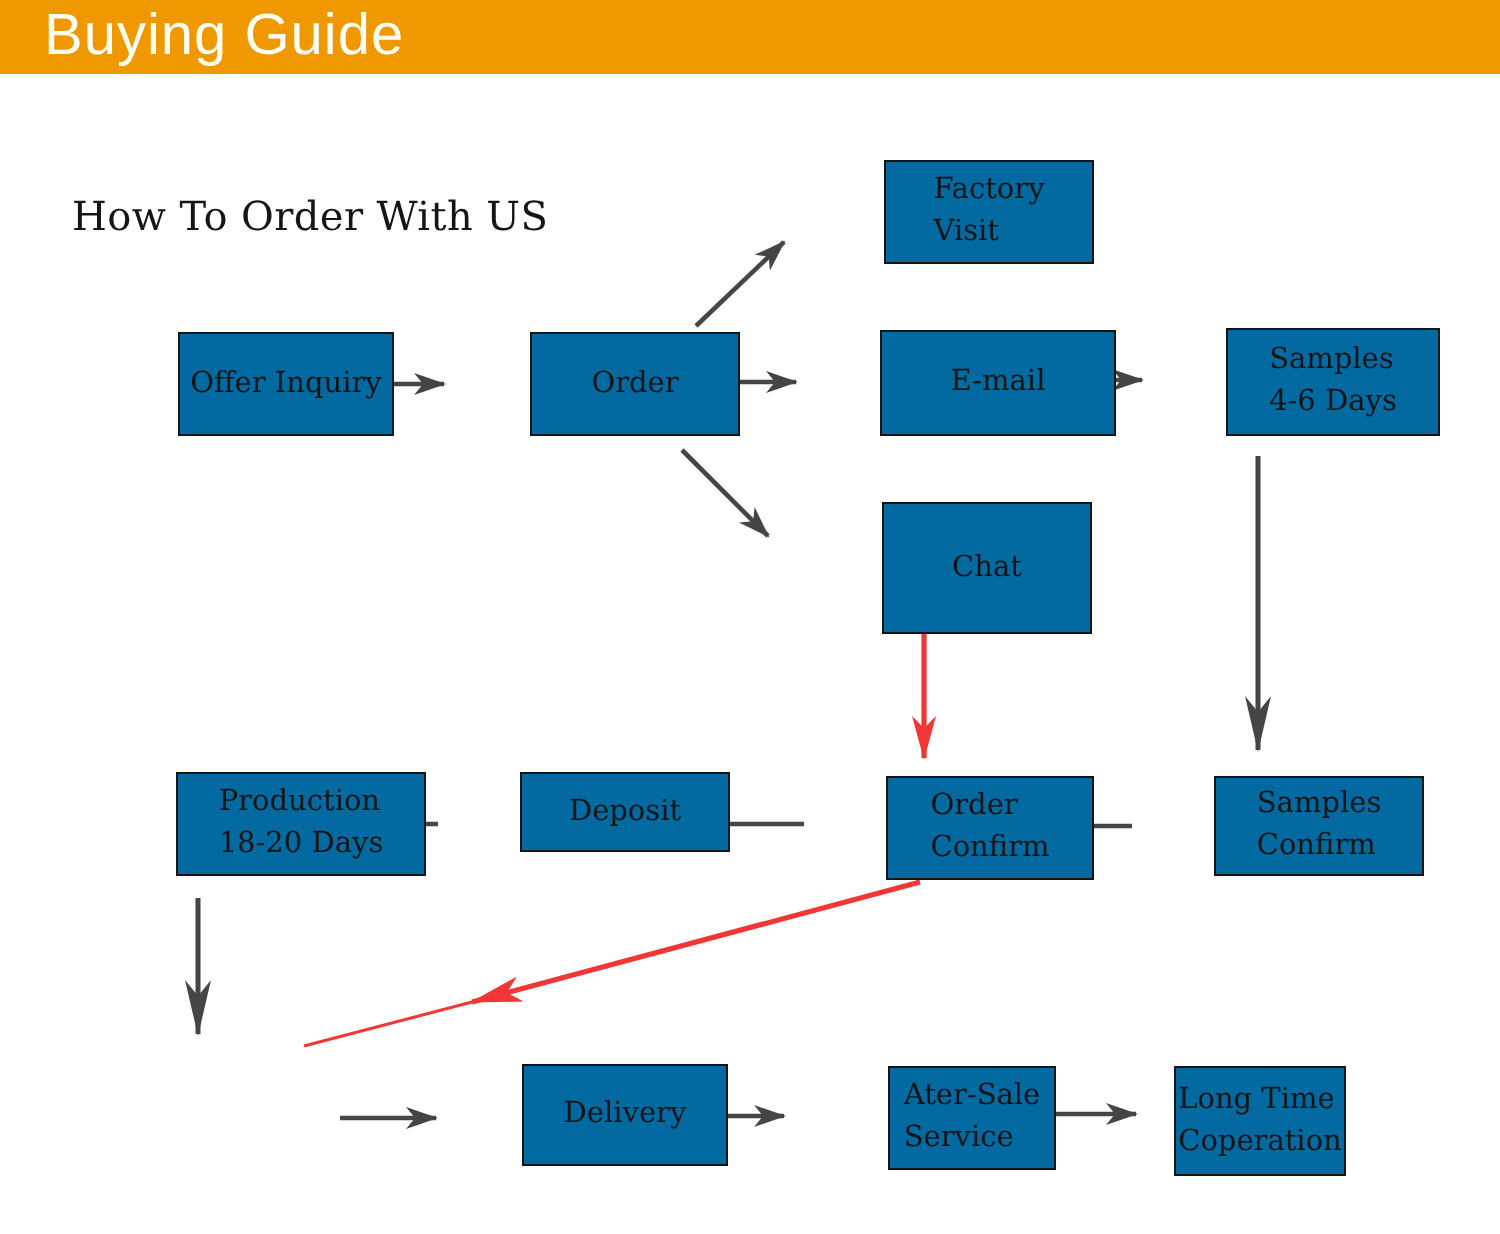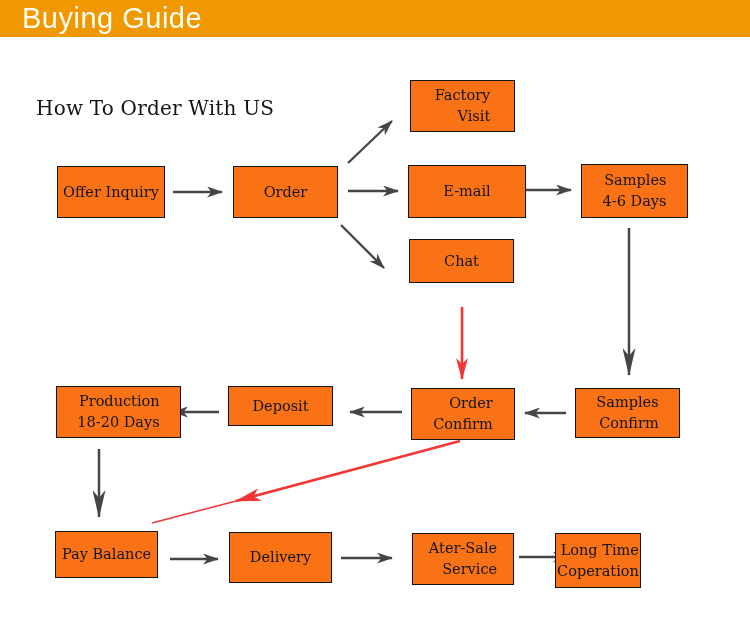--- a/index.html
+++ b/index.html
@@ -33,23 +33,23 @@
 
   svg.arrows{position:absolute;left:0;top:0;pointer-events:none;}
   .ln{stroke:var(--arrow);stroke-width:2.3;fill:none;}
   .ln-v{stroke:var(--arrow);stroke-width:2.5;fill:none;}
   .ln-red{stroke:var(--highlight-arrow);stroke-width:2.6;fill:none;}
   .ln-red-thin{stroke:var(--highlight-arrow);stroke-width:1.5;fill:none;}
   .fill-black{fill:var(--arrow);}
   .fill-red{fill:var(--highlight-arrow);}
 
   .box{
-    position:absolute;background:#f97316;border:1px solid var(--box-border);
-    display:flex;align-items:center;justify-content:center;text-align:right;
-    color:var(--box-text);font-size:14.5px;line-height:1.42;
+    position:absolute;background:#0369a1;border:1px solid var(--box-border);
+    display:flex;align-items:center;justify-content:center;text-align:left;
+    color:var(--box-text);font-size:14.5px;line-height:1.42;margin-left:32px;
   }
   .box-label{white-space:pre-line;}
 </style>
 </head>
 <body>
 
 <div class="page">
 
   <div class="banner">
     <span class="banner-title">Buying Guide</span>
@@ -104,45 +104,42 @@
     <div class="box" style="left:233px;top:166px;width:105px;height:52px">
       <span class="box-label">Order</span>
     </div>
     <div class="box" style="left:408px;top:165px;width:118px;height:53px">
       <span class="box-label">E-mail</span>
     </div>
     <div class="box" style="left:581px;top:164px;width:107px;height:54px">
       <span class="box-label">Samples
 4-6 Days</span>
     </div>
-    <div class="box" style="left:409px;top:239px;width:105px;height:44px">
+    <div class="box" style="left:409px;top:251px;width:105px;height:66px">
       <span class="box-label">Chat</span>
     </div>
     <div class="box" style="left:56px;top:386px;width:125px;height:52px">
       <span class="box-label">Production
 18-20 Days</span>
     </div>
     <div class="box" style="left:228px;top:386px;width:105px;height:40px">
       <span class="box-label">Deposit</span>
     </div>
     <div class="box" style="left:411px;top:388px;width:104px;height:52px">
       <span class="box-label">Order
 Confirm</span>
     </div>
     <div class="box" style="left:575px;top:388px;width:105px;height:50px">
       <span class="box-label">Samples
 Confirm</span>
     </div>
-    <div class="box" style="left:55px;top:531px;width:103px;height:47px">
-      <span class="box-label">Pay Balance</span>
-    </div>
     <div class="box" style="left:229px;top:532px;width:103px;height:51px">
       <span class="box-label">Delivery</span>
     </div>
-    <div class="box" style="left:412px;top:533px;width:102px;height:52px">
+    <div class="box" style="left:412px;top:533px;width:84px;height:52px">
       <span class="box-label">Ater-Sale
 Service</span>
     </div>
     <div class="box" style="left:555px;top:533px;width:86px;height:55px">
       <span class="box-label">Long Time
 Coperation</span>
     </div>
 
   </div>
 </div>

